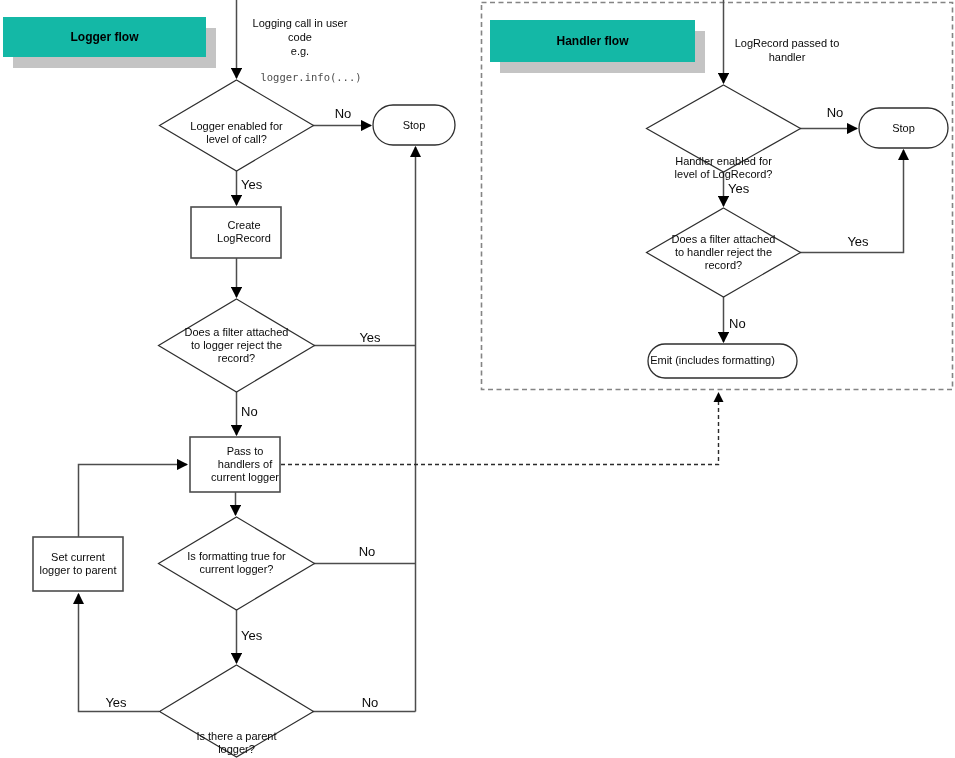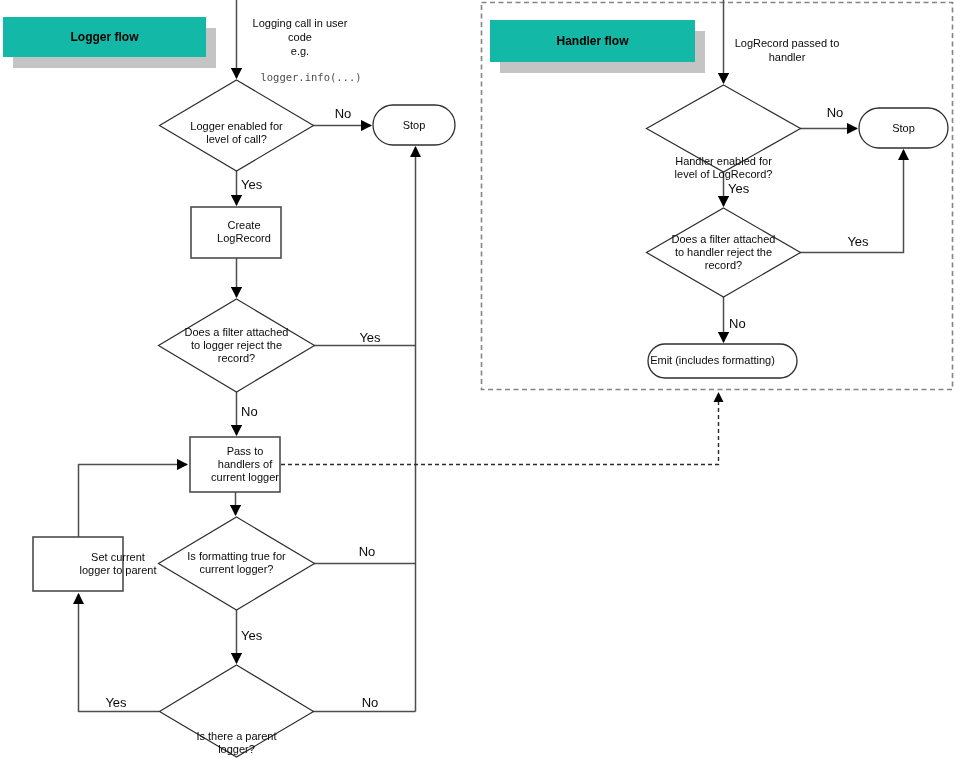--- a/index.html
+++ b/index.html
@@ -94,21 +94,21 @@
   <div class="label" style="left:158px;top:326px;width:157px;">Does a filter attached
 to logger reject the
 record?</div>
   <div class="label" style="left:190px;top:445px;width:110px;">Pass to
 handlers of
 current logger</div>
   <div class="label" style="left:158px;top:550px;width:157px;">Is formatting true for
 current logger?</div>
   <div class="label" style="left:159px;top:730px;width:155px;">Is there a parent
 logger?</div>
-  <div class="label" style="left:33px;top:551px;width:90px;padding-left:40px;">Set current
+  <div class="label" style="left:33px;top:551px;width:90px;">Set current
 logger to parent</div>
 
   <div class="edge c" style="left:326px;top:108px;">No</div>
   <div class="edge" style="left:241px;top:179px;">Yes</div>
   <div class="edge c" style="left:353px;top:332px;">Yes</div>
   <div class="edge" style="left:241px;top:406px;">No</div>
   <div class="edge c" style="left:350px;top:546px;">No</div>
   <div class="edge" style="left:241px;top:630px;">Yes</div>
   <div class="edge c" style="left:99px;top:697px;">Yes</div>
   <div class="edge c" style="left:353px;top:697px;">No</div>

